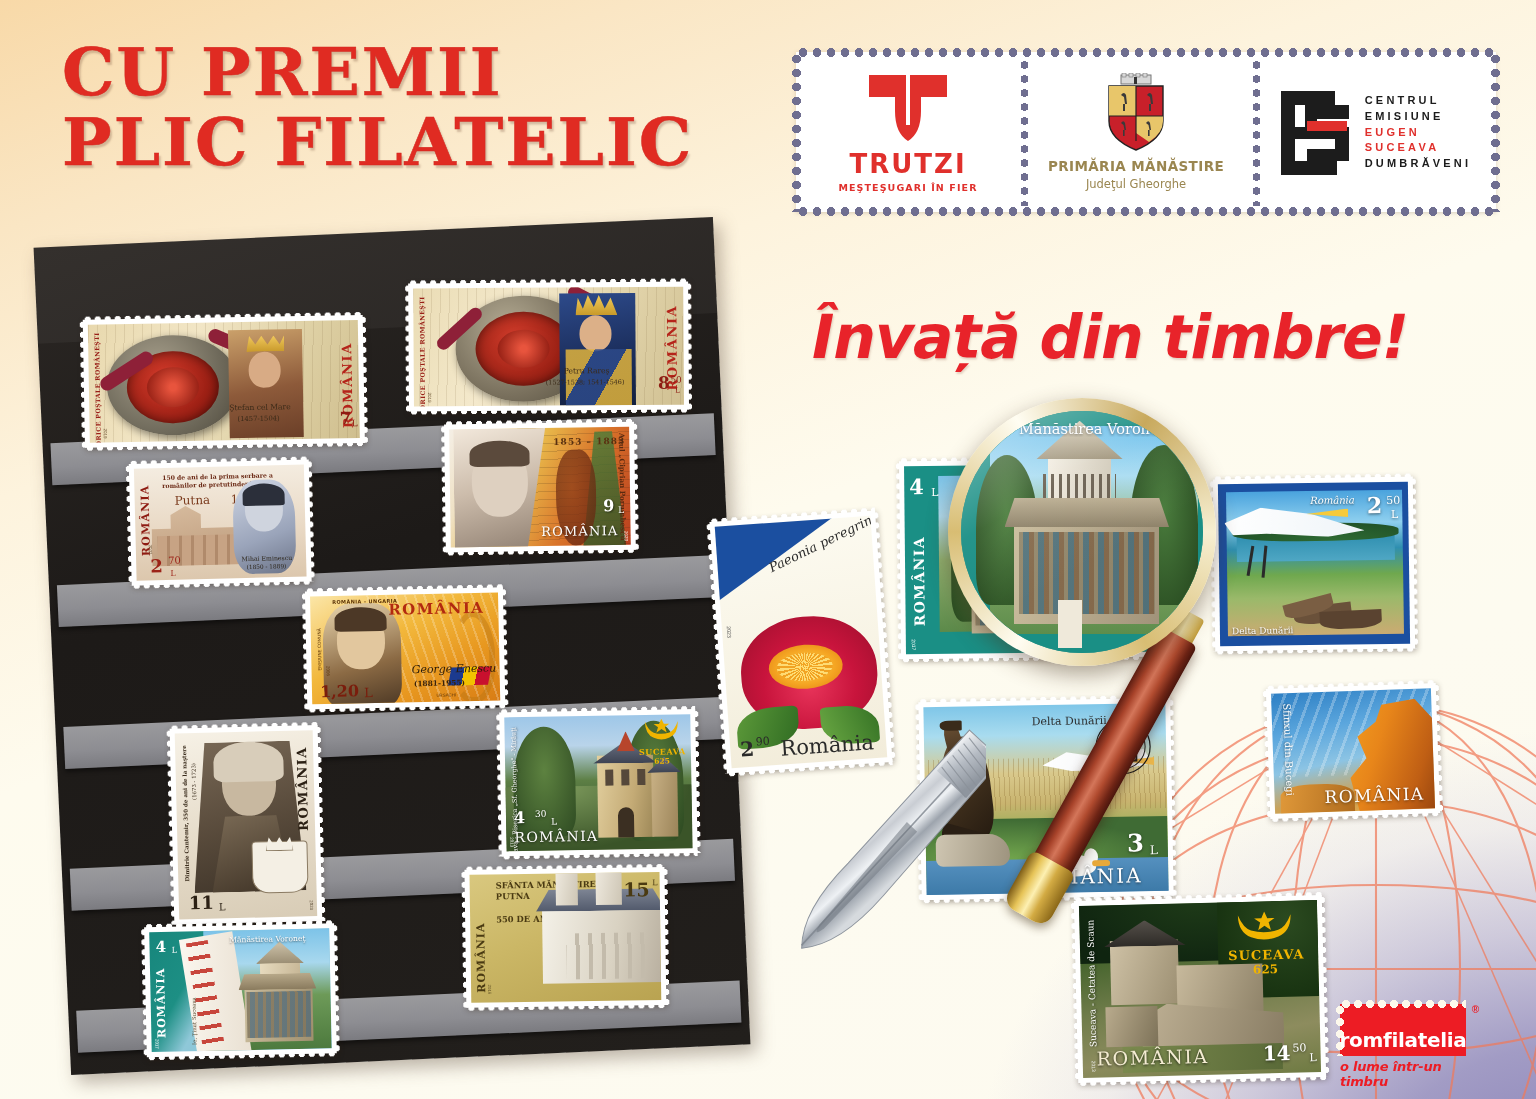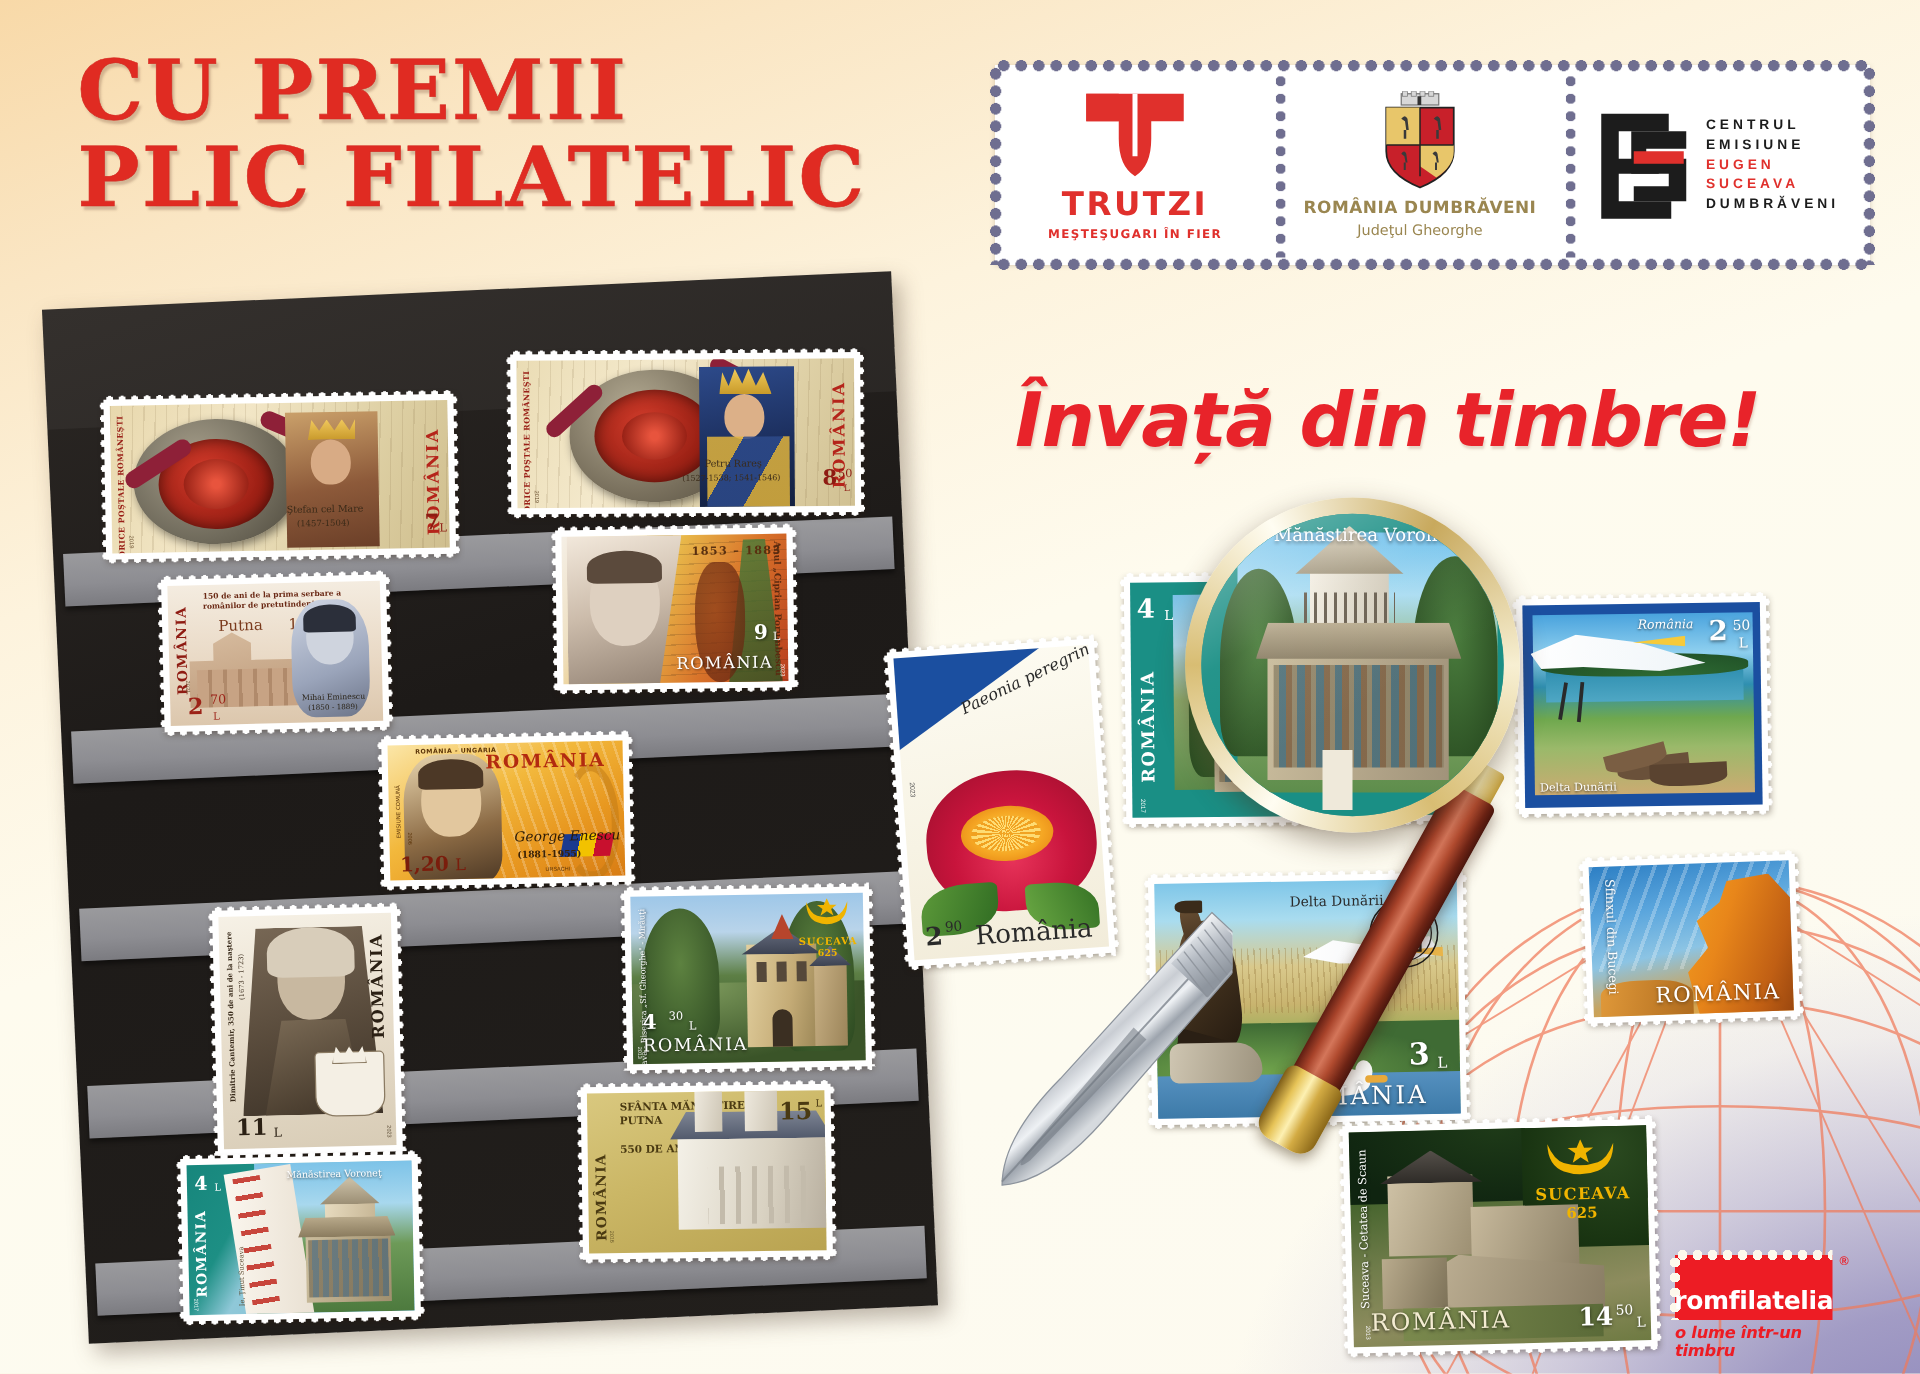--- a/index.html
+++ b/index.html
@@ -315,21 +315,21 @@
         <path d="M18 22 q3-4 5 0 l1 9 h-2 l-1-7 z"></path>
           <rect x="20" y="31" width="2" height="7"></rect>
         <path d="M44 22 q3-4 5 0 l1 9 h-2 l-1-7 z"></path>
           <rect x="46" y="31" width="2" height="7"></rect>
         <path d="M18 50 q2.5-3.5 4 0 l1 7 h-1.5 l-1-5 z"></path>
           <rect x="20" y="57" width="1.6" height="6"></rect>
         <path d="M43 50 q2.5-3.5 4 0 l1 7 h-1.5 l-1-5 z"></path>
           <rect x="45" y="57" width="1.6" height="6"></rect>
       </g>
     </svg>
-    <div class="coa-name">ROMÂNIA DUMBRĂVENI</div>
+    <div class="coa-name">PRIMĂRIA MĂNĂSTIRE</div>
     <div class="coa-sub">Judeţul Gheorghe</div>
   </div>
 
   <div class="cell-divider" style="left:456px;"></div>
 
   <div class="logo-cell">
     <div class="cc-wrap">
       <svg class="cc-mark" viewBox="0 0 76 90">
         <path d="M4 4 H58 V18 H18 V40 H50 V52 H18 V74 H60 V88 H4 Z" fill="#1c1c1c"></path>
         <path d="M28 18 H72 V32 H40 V40 H72 V74 H30 V62 H58 V52 H28 Z" fill="#1c1c1c"></path>

